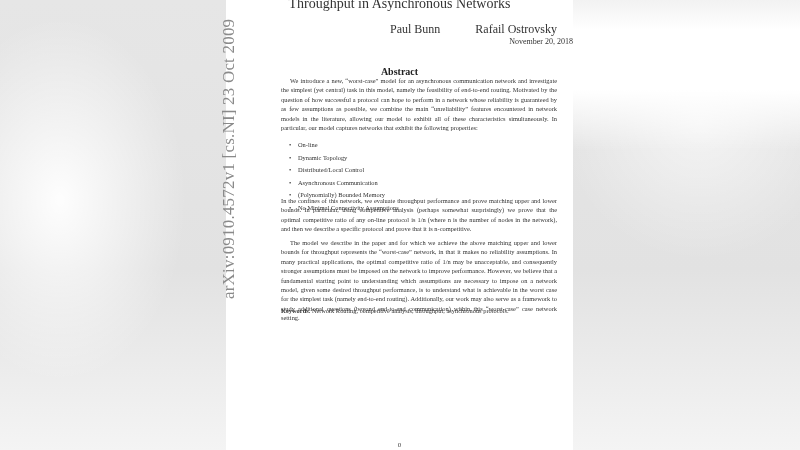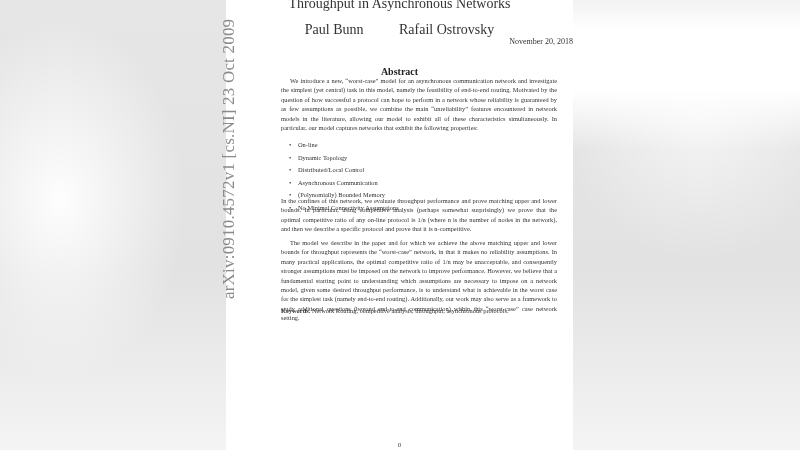--- a/index.html
+++ b/index.html
@@ -24,21 +24,21 @@
     position: absolute; left: 219px; top: 299px;
     transform: rotate(-90deg); transform-origin: 0 0;
     font-size: 17px; color: #8a8a8a; white-space: nowrap; letter-spacing: 0.2px;
   }
   .title {
     position: absolute; left: 226px; width: 347px; top: -4px;
     text-align: center; font-size: 14px; color: #333;
   }
   .authors {
     position: absolute; left: 226px; width: 347px; top: 22px;
-    text-align: center; font-size: 14px; color: #333;
+    text-align: right; font-size: 12px; color: #333;
   }
   .authors span { display: inline-block; margin: 0 16px; }
   .date {
     position: absolute; left: 226px; width: 347px; top: 37px;
     text-align: right; font-size: 8px; color: #333;
   }
   .abstract-heading {
     position: absolute; left: 226px; width: 347px; top: 66px;
     text-align: center; font-size: 10px; font-weight: bold; color: #222;
   }

